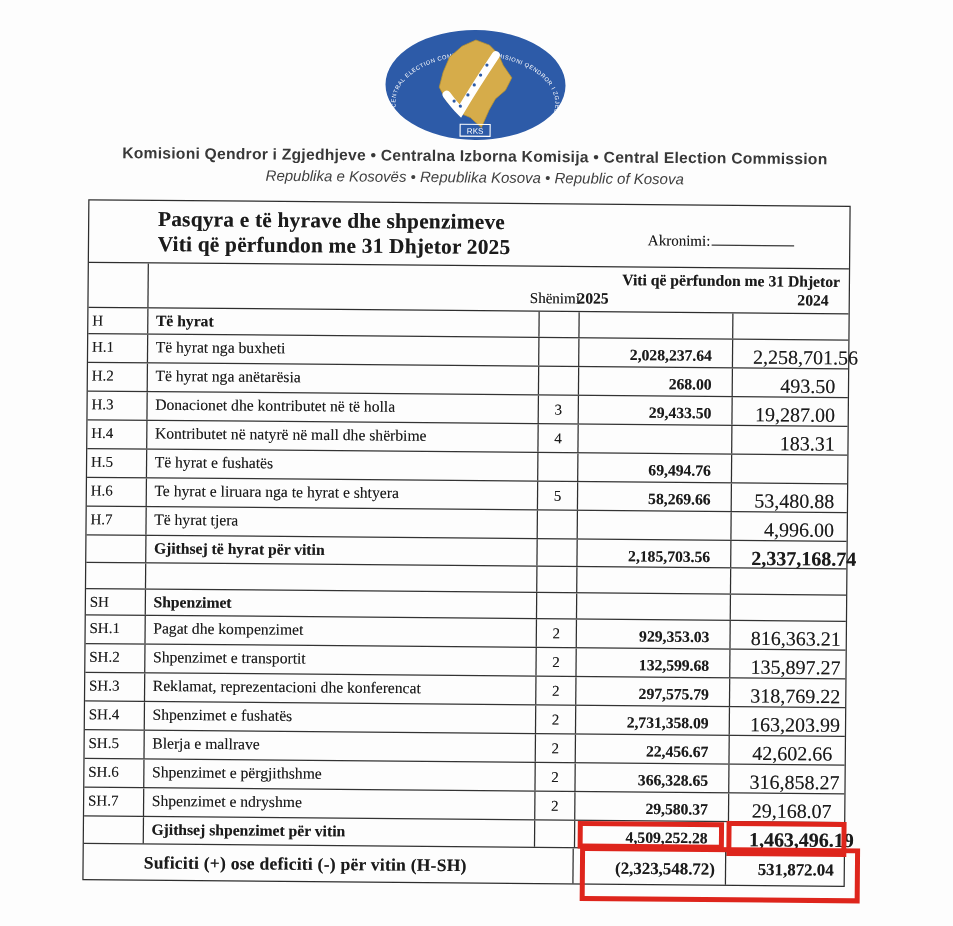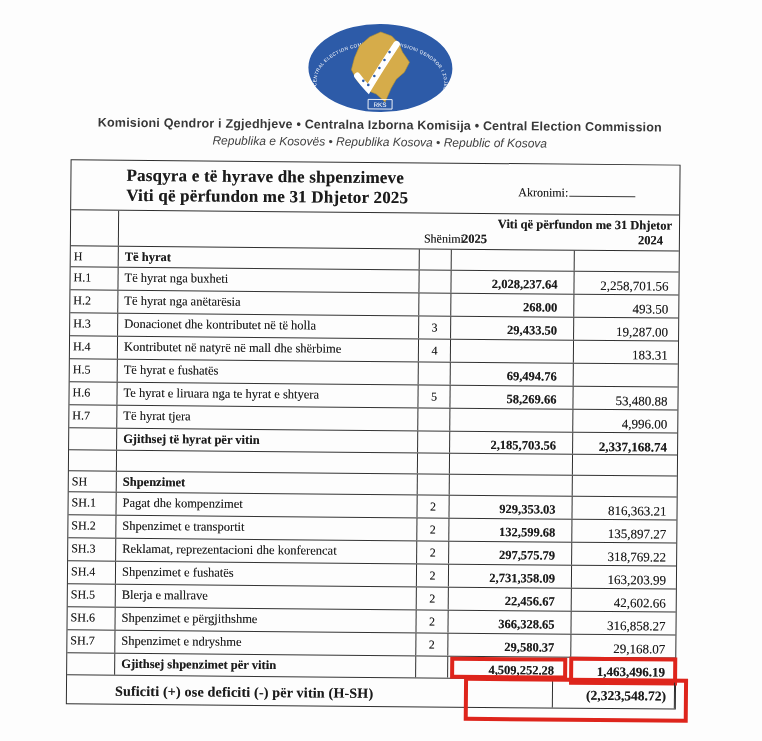--- a/index.html
+++ b/index.html
@@ -42,21 +42,21 @@
   .note-h  { position:absolute; left:353px; top:18px; font-size:12px; }
   .y25 { position:absolute; left:391px; top:18px; width:110px; text-align:left; font-weight:700; }
   .y24 { position:absolute; top:18px; right:16px; font-weight:700; }
 
   .row { display:flex; border-bottom:1.2px solid #333; }
   .c { display:block; }
   .code  { width:48px;  border-right:1.4px solid #2e2e2e; padding:3px 2px 0 3px; font-size:12px; }
   .label { flex:1;      border-right:1.4px solid #2e2e2e; padding:3px 4px 0 6px; font-size:12.5px; white-space:nowrap; }
   .note  { width:32px;  border-right:1.4px solid #2e2e2e; font-size:12px; text-align:center; padding-top:4px; }
   .v25   { width:123px; border-right:1.4px solid #2e2e2e; font-size:12.5px; font-weight:700; text-align:right; padding:6px 16px 0 0; position:relative; }
-  .v24   { width:104px;  font-size:13px; text-align:right; padding:6px 10px 0 16px; position:relative; }
+  .v24   { width:92px;  font-size:16px; text-align:right; padding:6px 10px 0 16px; position:relative; }
 
   .item    { height:23px; }
   .section { height:21px; }
   .blank   { height:21px; }
   .total   { height:22px; }
   .section .label { font-weight:700; }
   .total .label   { font-weight:700; }
   .total .v24     { font-weight:700; }
 
   
@@ -249,17 +249,18 @@
       <span class="c code"></span>
       <span class="c label">Gjithsej shpenzimet për vitin</span>
       <span class="c note"></span>
       <span class="c v25 hl25">4,509,252.28</span>
       <span class="c v24 hl24">1,463,496.19</span>
     </div>
 
     <div class="footer">
       <span class="f-label">Suficiti (+) ose deficiti (-) për vitin (H-SH)</span>
       <span class="f-v25">(2,323,548.72)</span>
+      <span class="f-v24">531,872.04</span>
       <div class="box-c"></div>
     </div>
 
   </div>
 </div>
 
 </body></html>

